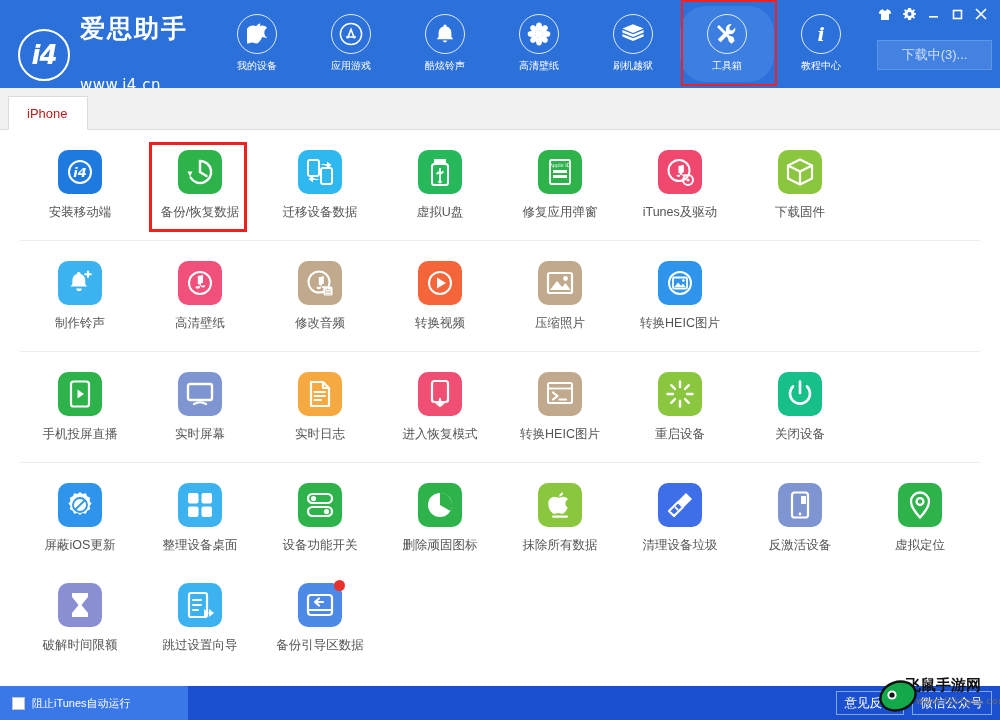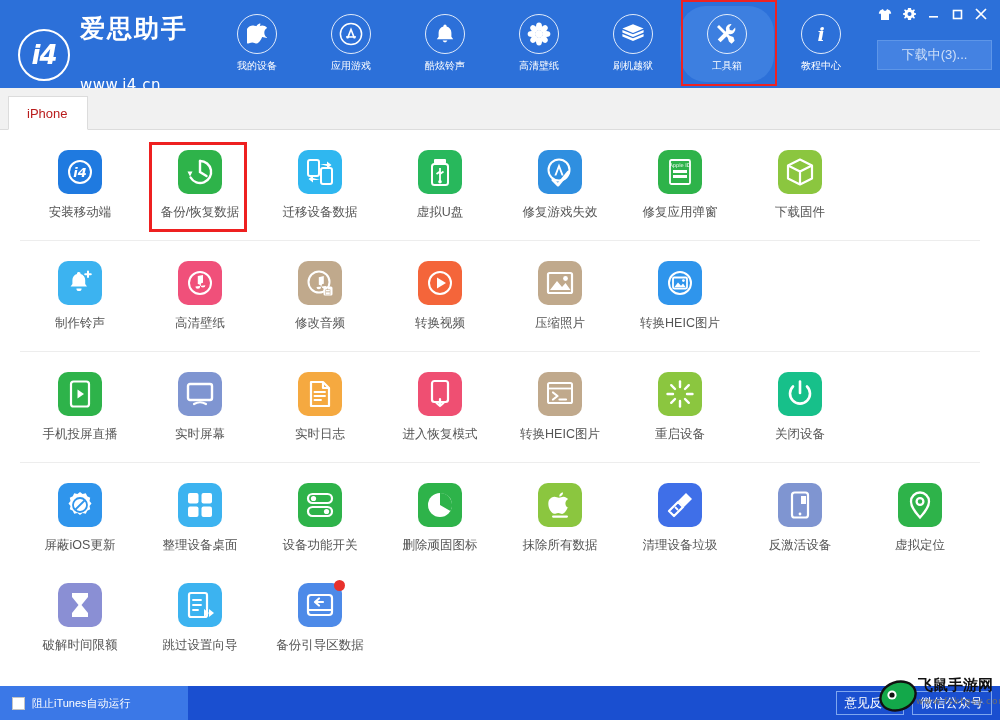--- a/index.html
+++ b/index.html
@@ -268,21 +268,20 @@
   }
   .wm-text {
     position: absolute;
     left: 28px;
     top: 4px;
     font-size: 15px;
     font-weight: bold;
     color: #111;
     letter-spacing: 0px;
     white-space: nowrap;
-    margin-left: 12px;
   }
   .wm-url {
     position: absolute;
     left: 38px;
     top: 24px;
     font-size: 9px;
     color: #6d6d6d;
     letter-spacing: 1px;
     font-family: "DejaVu Sans", sans-serif;
     white-space: nowrap;
@@ -461,39 +460,40 @@
               <svg width="30" height="30" viewBox="0 0 30 30">
                 <rect x="9" y="2" width="12" height="4.5" rx="1" fill="#ffffff"></rect>
                 <rect x="7" y="7" width="16" height="21" rx="2.5" fill="none" stroke="#ffffff" stroke-width="2"></rect>
                 <path d="M15 11 L15 24 M15 14.5 L11.5 17 M15 17 L18.5 14.5" stroke="#ffffff" stroke-width="1.8" fill="none"></path>
                 <circle cx="15" cy="24.8" r="1.8" fill="#ffffff"></circle>
               </svg>
             </div>
             <div class="tool-label">虚拟U盘</div>
           </div>
           <div class="tool">
-            <div class="tool-ico" style="background: rgb(47, 143, 224);">
-              <svg width="30" height="30" viewBox="0 0 30 30">
-                <circle cx="14" cy="13" r="10.5" fill="none" stroke="#ffffff" stroke-width="2"></circle>
-                <path d="M14 6.5 L18.6 18.5 L16.6 18.5 L14 11.5 L11.4 18.5 L9.4 18.5 Z" fill="#ffffff"></path>
-                <path d="M8 23 L13 28 L23.5 15" fill="none" stroke="#ffffff" stroke-width="3" stroke-linecap="round" stroke-linejoin="round"></path>
-              </svg>
-            </div>
-            <div class="tool-label">修复游戏失效</div>
-          </div>
-          <div class="tool">
             <div class="tool-ico" style="background: rgb(46, 179, 74);">
               <svg width="30" height="30" viewBox="0 0 30 30">
                 <rect x="5" y="3" width="20" height="24" rx="1.5" fill="none" stroke="#ffffff" stroke-width="1.8"></rect>
                 <text x="15" y="10" font-size="5" fill="#ffffff" text-anchor="middle" font-family="DejaVu Sans, sans-serif">Apple ID</text>
                 <rect x="8" y="13" width="14" height="3" fill="#ffffff"></rect>
                 <rect x="8" y="18" width="14" height="3" fill="#ffffff"></rect>
               </svg>
             </div>
             <div class="tool-label">修复应用弹窗</div>
+          </div>
+          <div class="tool">
+            <div class="tool-ico" style="background: rgb(240, 71, 110);">
+              <svg width="30" height="30" viewBox="0 0 30 30">
+                <circle cx="14" cy="13.5" r="10.5" fill="none" stroke="#ffffff" stroke-width="2"></circle>
+                <path d="M11 19 a2.4 2.4 0 1 0 2.4-2.4 V8 L20 6.5 v9 a2.4 2.4 0 1 0 2.4 2.4" fill="#ffffff" transform="scale(0.82) translate(3 3)"></path>
+                <circle cx="23" cy="23" r="5" fill="none" stroke="#ffffff" stroke-width="2"></circle>
+                <circle cx="23" cy="23" r="1.6" fill="#ffffff"></circle>
+              </svg>
+            </div>
+            <div class="tool-label">iTunes及驱动</div>
           </div>
           <div class="tool">
             <div class="tool-ico" style="background: rgb(139, 198, 63);">
               <svg width="30" height="30" viewBox="0 0 30 30">
                 <path d="M15 2.5 L27 8.5 L27 21.5 L15 27.5 L3 21.5 L3 8.5 Z" fill="none" stroke="#ffffff" stroke-width="2.2" stroke-linejoin="round"></path>
                 <path d="M3 8.5 L15 14.5 L27 8.5 M15 14.5 L15 27.5" stroke="#ffffff" stroke-width="2.2" fill="none"></path>
               </svg>
             </div>
             <div class="tool-label">下载固件</div>
           </div>

